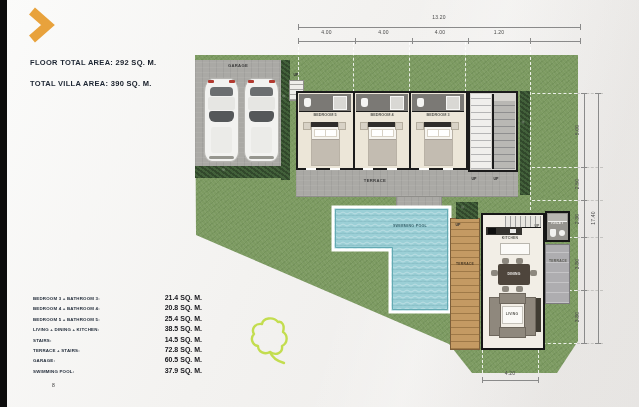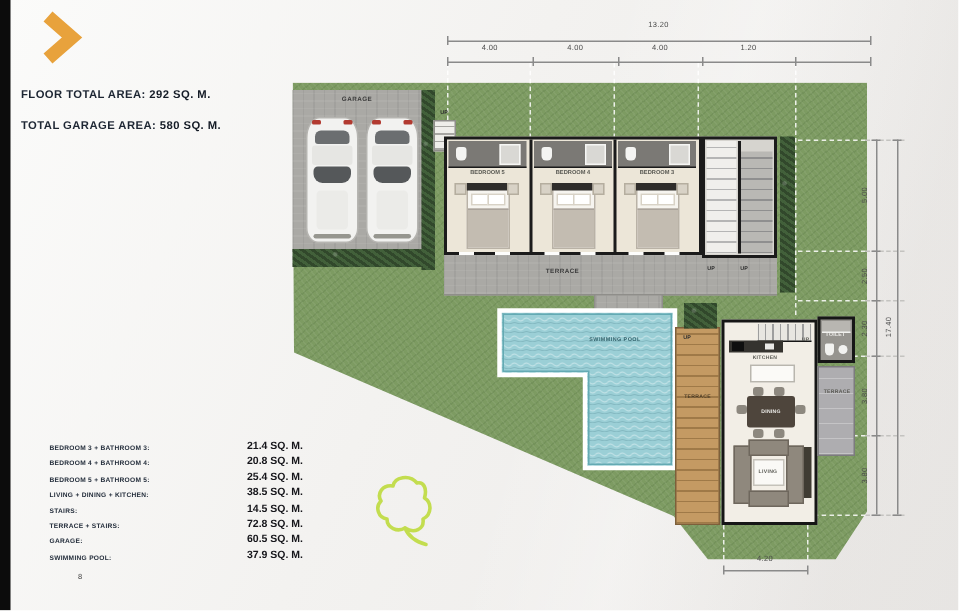--- a/index.html
+++ b/index.html
@@ -7,21 +7,21 @@
     background:linear-gradient(115deg,#fbfbfa 0%,#f3f2f0 45%,#eceae8 100%);
     font-family:"Liberation Sans","DejaVu Sans",sans-serif;}
   .abs{position:absolute;}
   
   #edge-strip{left:0;top:0;width:7px;height:407px;background:#0c0c0c;}
   #sheen{left:0;top:0;width:639px;height:407px;pointer-events:none;
     background:linear-gradient(105deg,rgba(255,255,255,0) 55%,rgba(255,255,255,.25) 68%,rgba(214,211,208,.22) 88%);}
   #title{left:61px;top:13px;font-size:18px;letter-spacing:.5px;color:#E8A23C;}
   #title .b{font-weight:bold;}
   #title .r{font-weight:400;color:#EBAC4E;}
-  .subline{left:14px;font-size:7.5px;color:#1d2633;letter-spacing:.3px;font-weight:600;}
+  .subline{left:30px;font-size:7.5px;color:#1d2633;letter-spacing:.3px;font-weight:600;}
   .subline b{font-weight:800;color:#141b26;}
   
   #legend{left:33px;top:294px;width:136px;}
   .lrow{position:relative;height:10.4px;}
   .lrow .ll{position:absolute;left:0;top:2px;font-size:4.4px;font-weight:bold;color:#222c3a;letter-spacing:.2px;white-space:nowrap;}
   .lrow .lv{position:absolute;right:-33px;top:0;width:60px;text-align:right;font-size:7px;font-weight:bold;color:#15151a;white-space:nowrap;}
   #pagenum{left:52px;top:382px;font-size:5px;color:#3a3a3a;}
   
   #grass{left:195px;top:55px;width:385px;height:320px;
     background-color:#7d9b62;
@@ -119,21 +119,21 @@
   <div class="abs" id="sheen"></div>
   <div class="abs" id="edge-strip"></div>
 
   <svg class="abs" style="left:26px;top:7px;" width="32" height="36">
     <polyline points="6,4 22,18 6,32" fill="none" stroke="#E8A23C" stroke-width="9"></polyline>
   </svg>
   <div class="abs subline" style="top:58px;">
     <span>FLOOR TOTAL AREA: </span><b>292 SQ. M.</b>
   </div>
   <div class="abs subline" style="top:79px;">
-    <span>TOTAL GARAGE AREA: </span><b>580 SQ. M.</b>
+    <span>TOTAL VILLA AREA: </span><b>390 SQ. M.</b>
   </div>
 
   <div class="abs" id="legend">
     <div class="lrow">
         <span class="ll">BEDROOM 3 + BATHROOM 3:</span>
         <span class="lv">21.4 SQ. M.</span>
       </div>
     <div class="lrow">
         <span class="ll">BEDROOM 4 + BATHROOM 4:</span>
         <span class="lv">20.8 SQ. M.</span>

